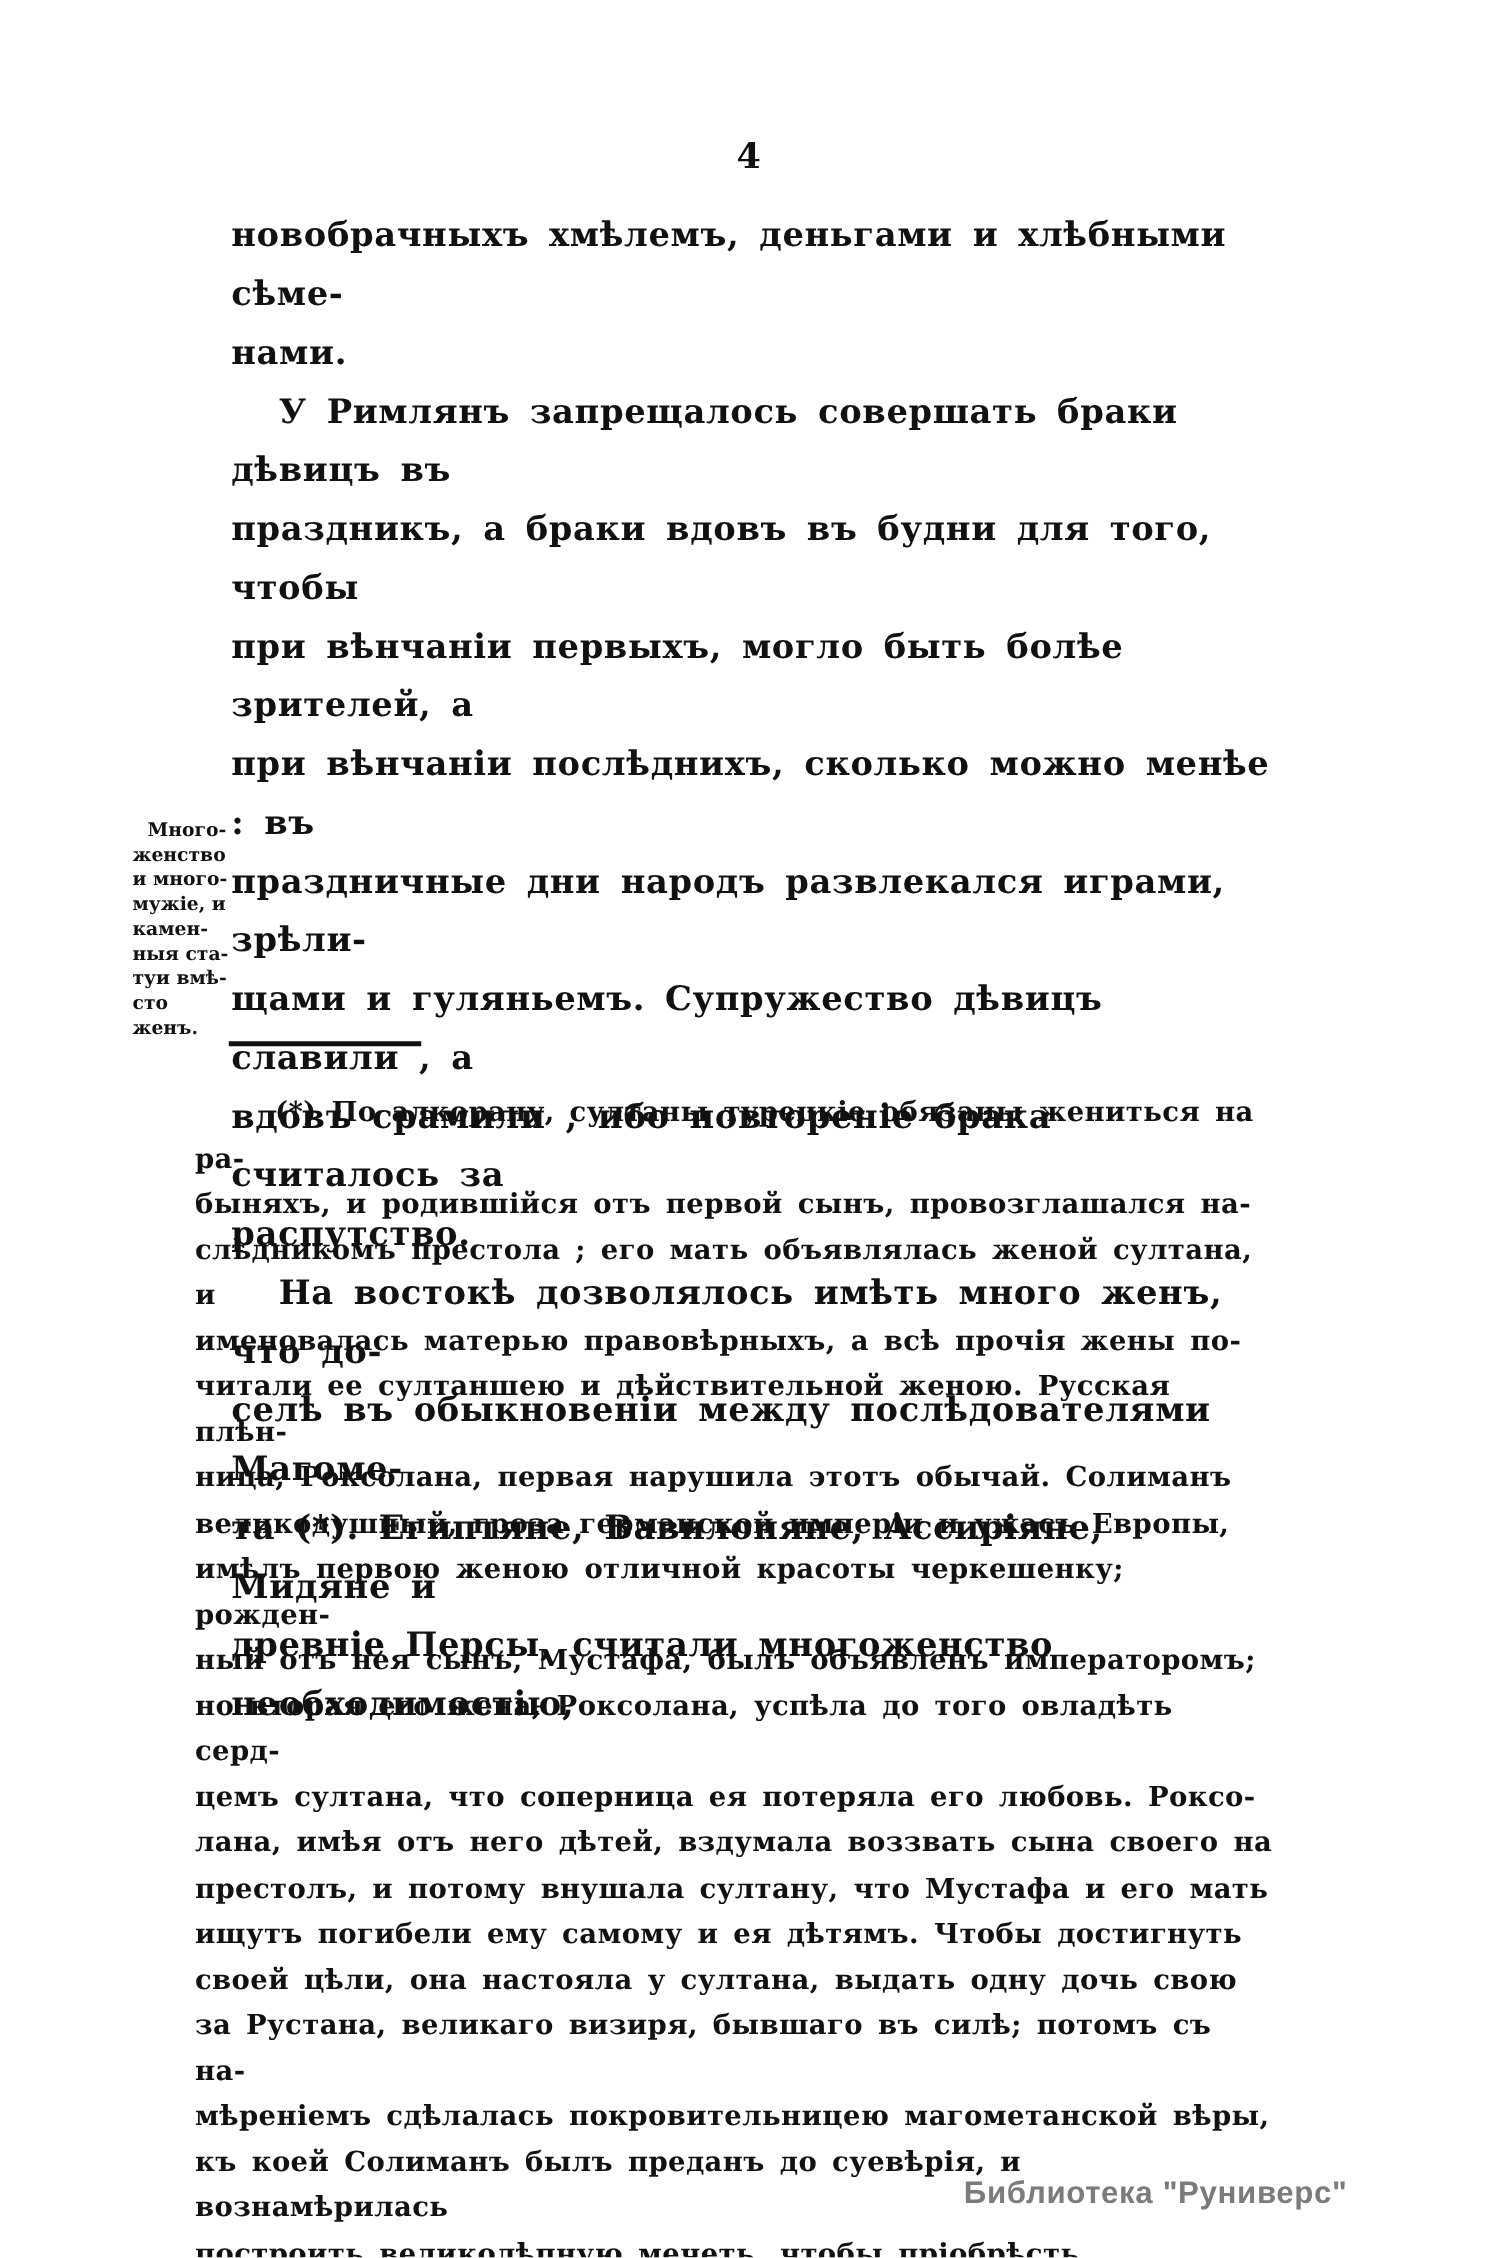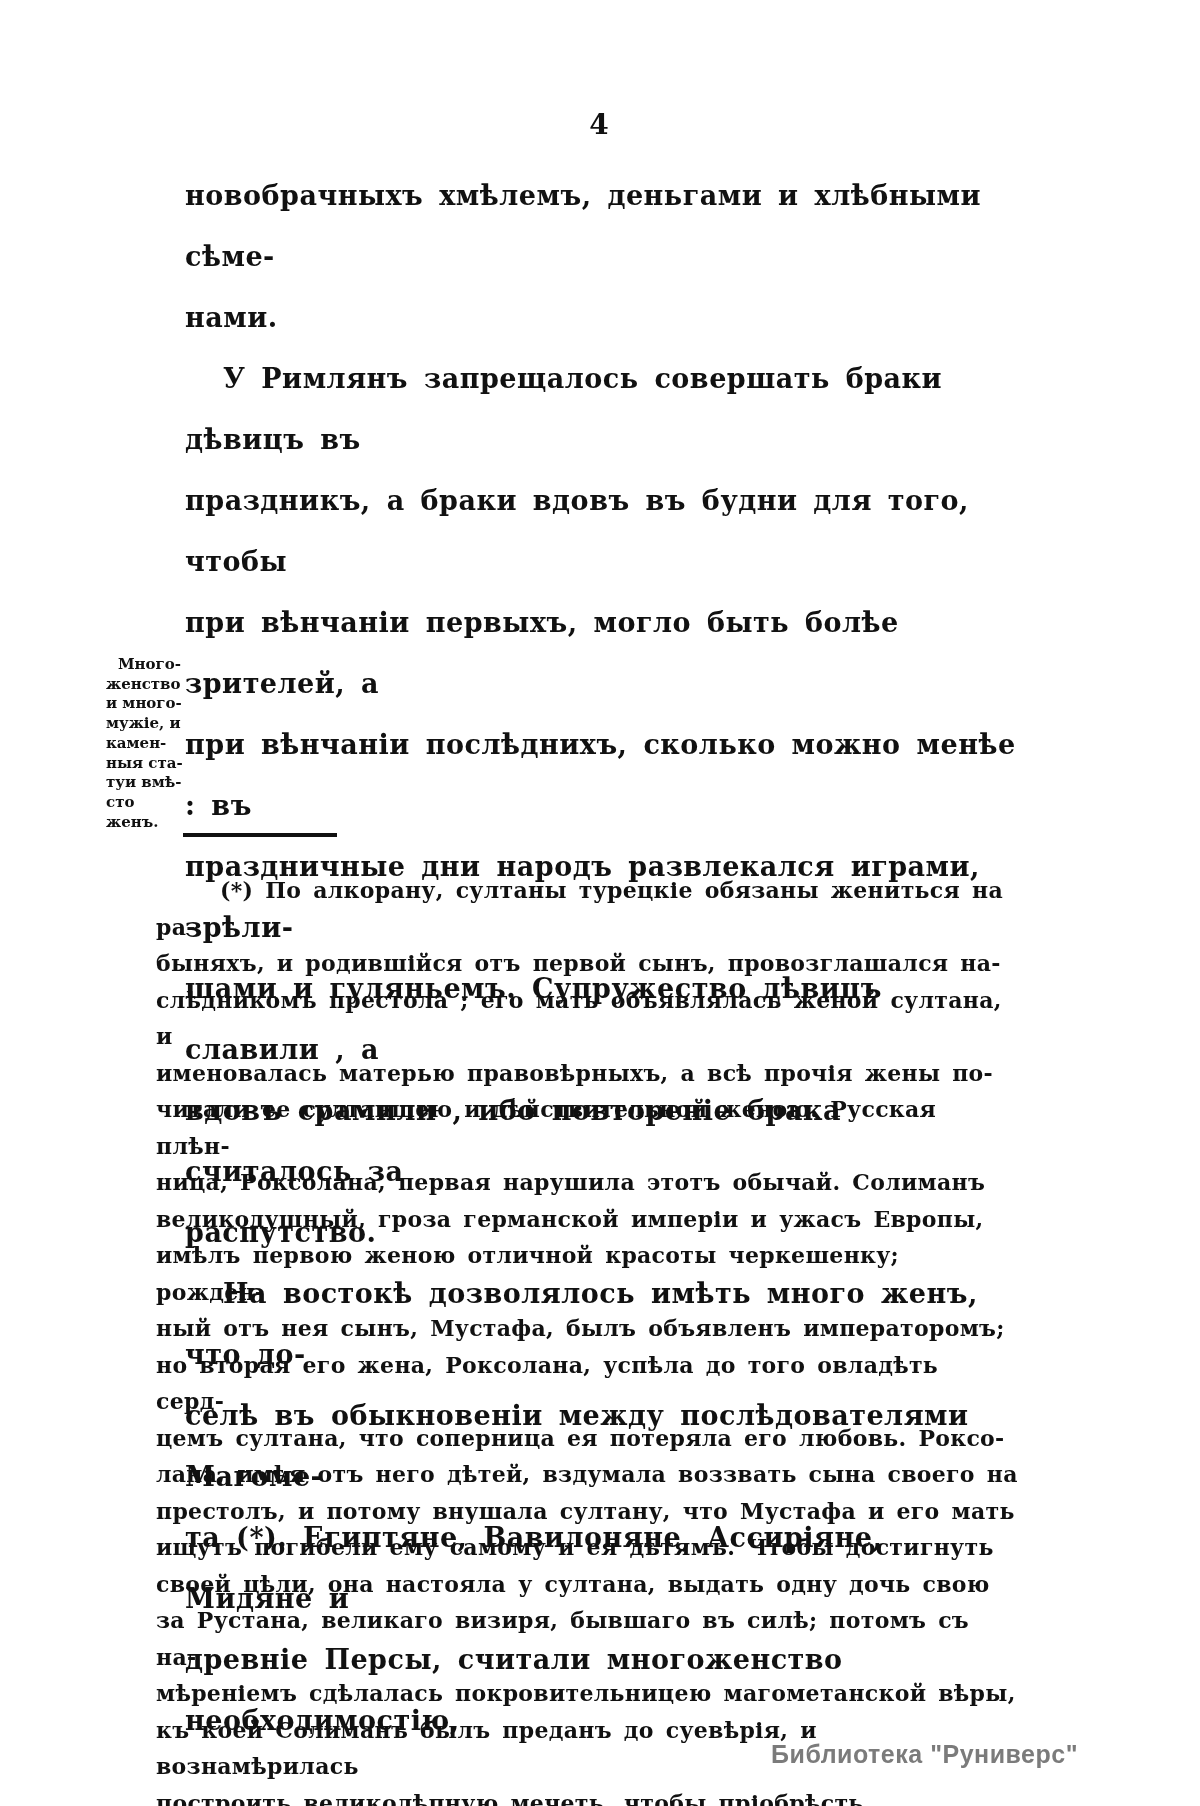--- a/index.html
+++ b/index.html
@@ -24,21 +24,21 @@
     text-align: center;
     font-size: 28px;
     font-weight: 700;
   }
   .main-text {
     position: absolute;
     left: 185px;
     top: 165px;
     width: 832px;
     font-size: 27px;
-    line-height: 61px;
+    line-height: 47px;
     font-weight: 700;
     letter-spacing: 0.5px;
     word-spacing: 6px;
   }
   .main-text p {
     margin: 0;
     white-space: pre-line;
   }
   .main-text p.indent {
     text-indent: 38px;

